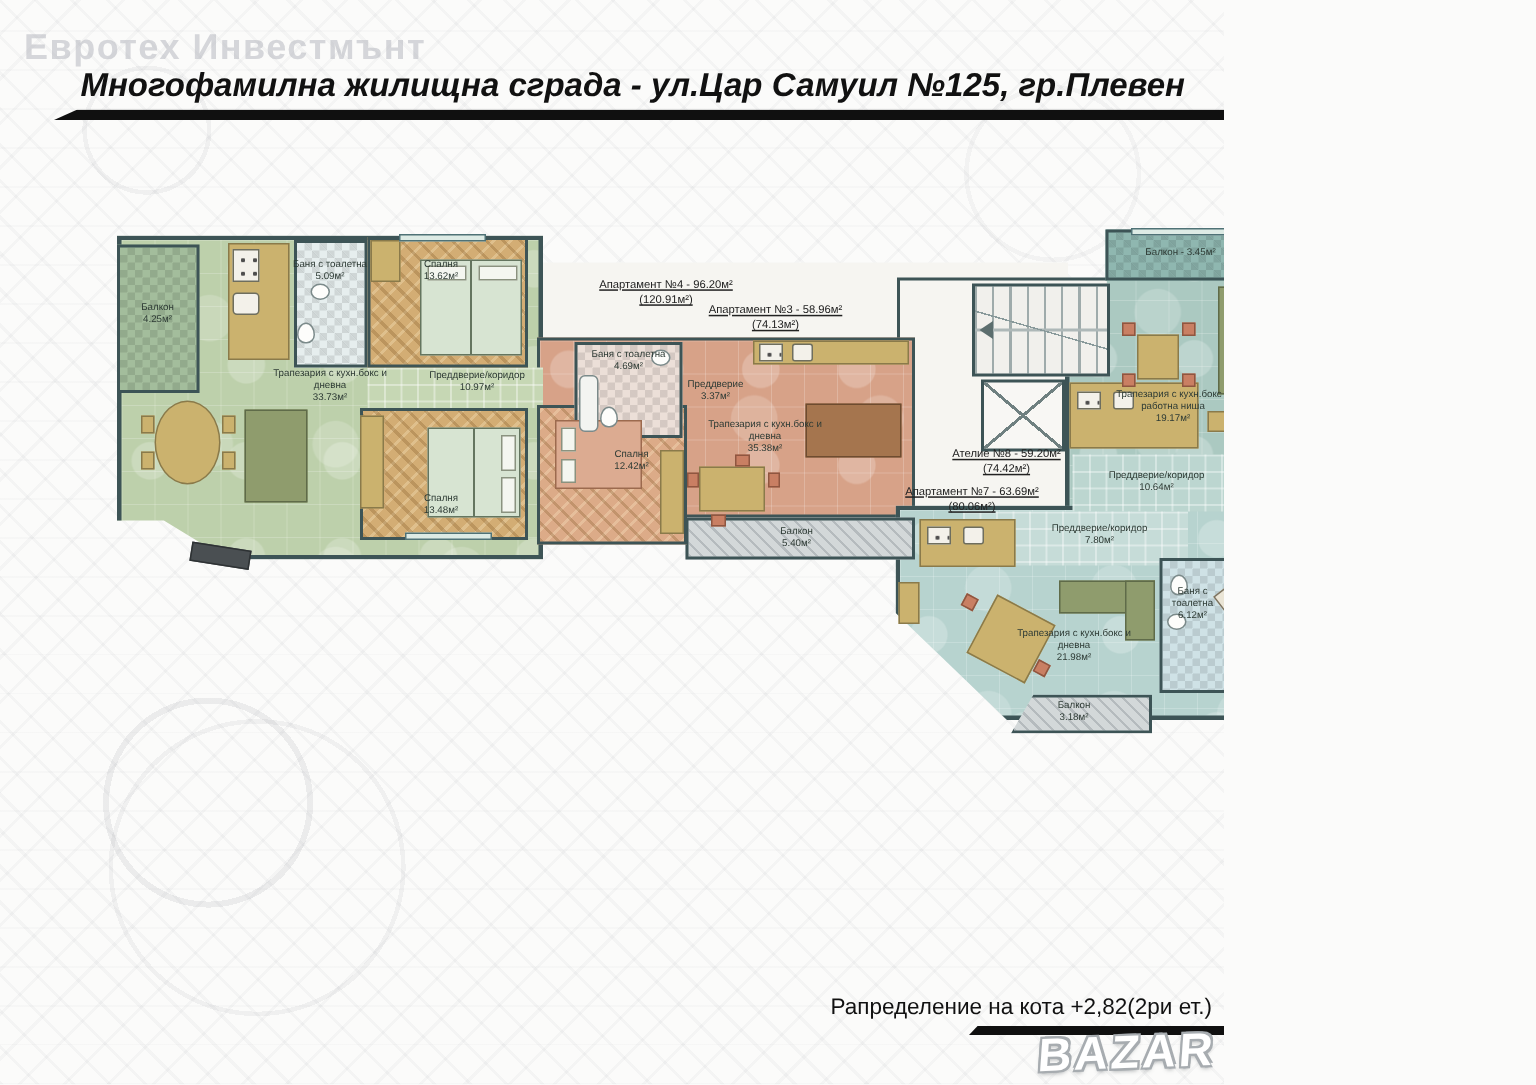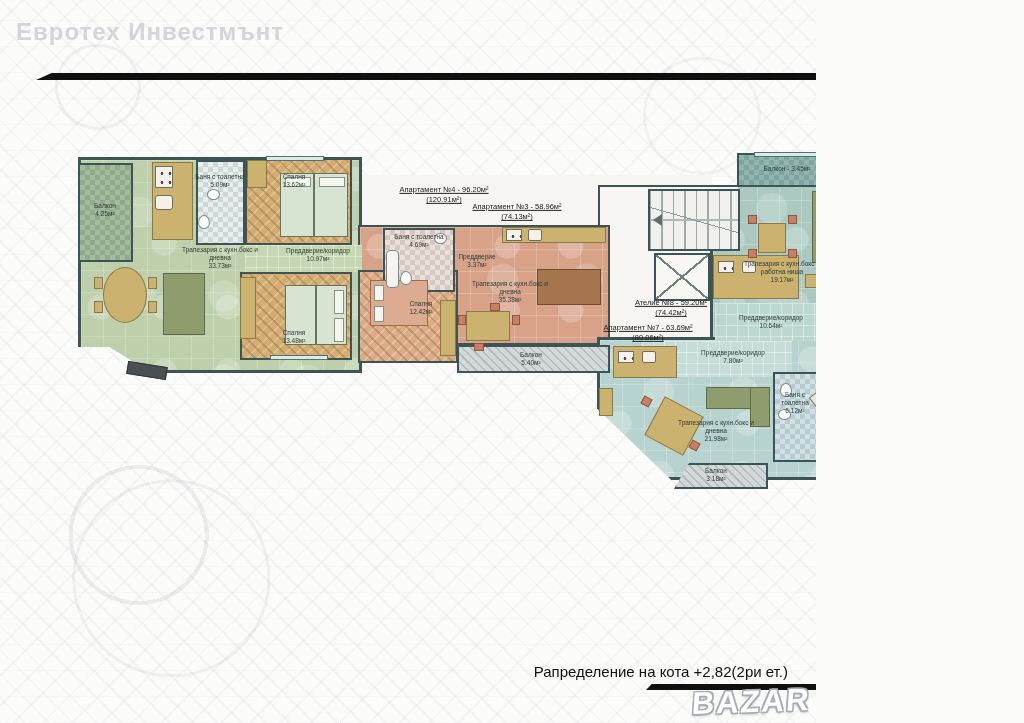--- a/index.html
+++ b/index.html
@@ -13,21 +13,21 @@
       radial-gradient(circle at 86% 16%, transparent 0 56px, rgba(140,142,150,.08) 56px 59px, transparent 59px),
       repeating-linear-gradient(45deg, rgba(120,125,135,.055) 0 2px, transparent 2px 17px),
       repeating-linear-gradient(-45deg, rgba(120,125,135,.05) 0 2px, transparent 2px 21px),
       repeating-linear-gradient(0deg, rgba(120,125,135,.035) 0 1px, transparent 1px 26px);
   }
   .wm-topleft{position:absolute;left:16px;top:18px;font-size:24px;font-weight:bold;color:rgba(175,178,186,.5);z-index:1;letter-spacing:1px;}
   .title{position:absolute;top:44px;right:26px;font-size:22px;font-weight:bold;font-style:italic;color:#111;z-index:2;white-space:nowrap;}
   .title-bar{position:absolute;left:36px;top:73px;width:976px;height:7px;background:#101010;z-index:2;
     clip-path:polygon(0 100%,1.6% 0,98% 0,100% 25%,98.4% 100%);}
   .subtitle{position:absolute;top:89px;right:26px;font-size:17px;font-style:italic;color:#1c1c1c;z-index:2;white-space:nowrap;}
-  .footer-caption{position:absolute;top:663px;right:28px;font-size:15px;color:#111;z-index:2;white-space:nowrap;}
+  .footer-caption{position:absolute;top:663px;right:8px;font-size:15px;color:#111;z-index:2;white-space:nowrap;}
   .footer-bar{position:absolute;left:646px;top:684px;width:380px;height:6px;background:#101010;z-index:2;
     clip-path:polygon(0 100%,1.5% 0,100% 0,100% 60%,99% 100%);}
   .bazar{position:absolute;top:684px;right:6px;font-size:31px;font-weight:bold;color:#fff;z-index:3;
     letter-spacing:2px;transform:rotate(-2deg) skewX(-6deg);
     text-shadow:-1.5px -1.5px 0 #a7acb0,1.5px -1.5px 0 #a7acb0,-1.5px 1.5px 0 #a7acb0,1.5px 1.5px 0 #a7acb0,0 2px 3px rgba(90,95,100,.5);}
 
   .plan{position:absolute;left:70px;top:145px;width:870px;height:350px;z-index:5;}
   .f{position:absolute;box-sizing:border-box;}
   .room{position:absolute;box-sizing:border-box;border:2px solid #3d5456;}
   .zone{position:absolute;box-sizing:border-box;}
@@ -81,20 +81,21 @@
   .aptlabel .l1,.aptlabel .l2{display:block;text-decoration:underline;}
   .whitezone{position:absolute;background:#f6f5f1;box-sizing:border-box;}
   .mat{position:absolute;background:#4a4f52;border:1px solid #2e3234;transform:rotate(9deg);z-index:9;}
 </style>
 </head>
 <body>
 
 <div class="page">
   <div class="bg-texture"></div>
   <div class="wm-topleft">Евротех Инвестмънт</div>
+  <div class="title">Многофамилна жилищна сграда - ул.Цар Самуил №125, гр.Плевен</div>
   <div class="title-bar"></div>
 
   <div class="plan">
 
     <div class="whitezone" style="left:290px;top:30px;width:352px;height:50px;z-index:1;"></div>
     <div class="whitezone" style="left:528px;top:40px;width:148px;height:160px;z-index:1;border:2.5px solid #3d5456;"></div>
 
     <div class="room marble" style="left:8px;top:12px;width:284px;height:216px;background-color:#bdd0ab;border-width:3px;clip-path:polygon(0 0,100% 0,100% 100%,26% 100%,11% 88%,0 88%);z-index:2;"></div>
     <div class="room checker" style="left:8px;top:18px;width:55px;height:99px;background-color:#a3bd9c;z-index:6;"></div>
     <div class="room checker" style="left:126px;top:15px;width:49px;height:85px;background-color:#e6eeee;z-index:6;"></div>

